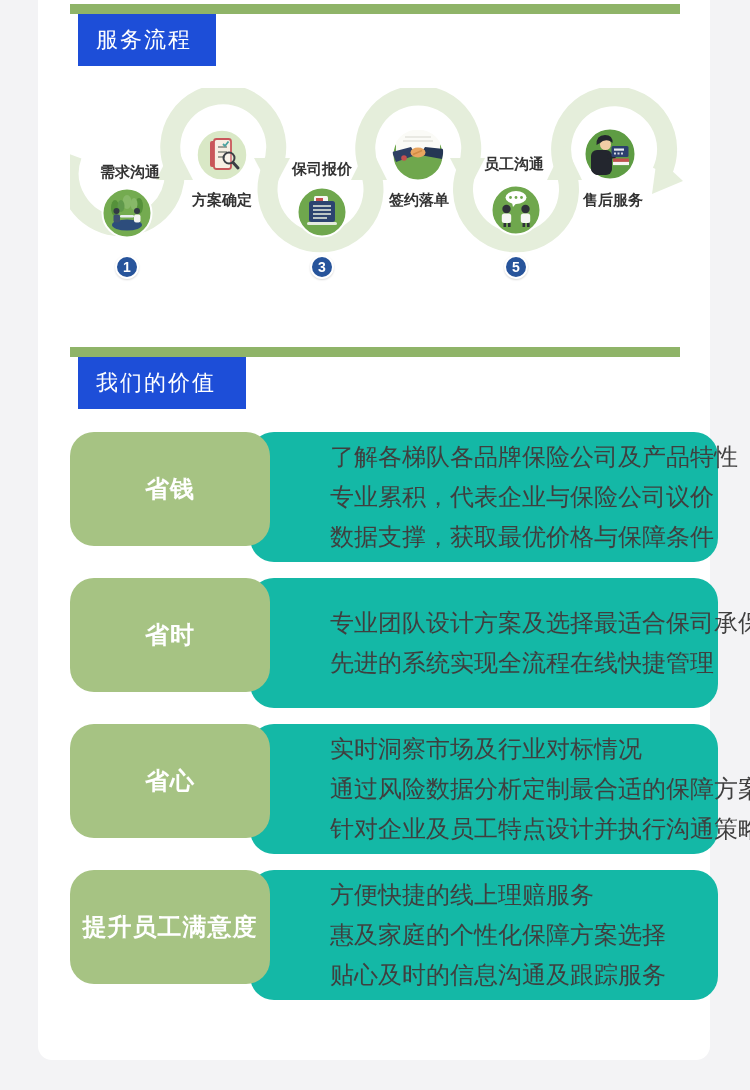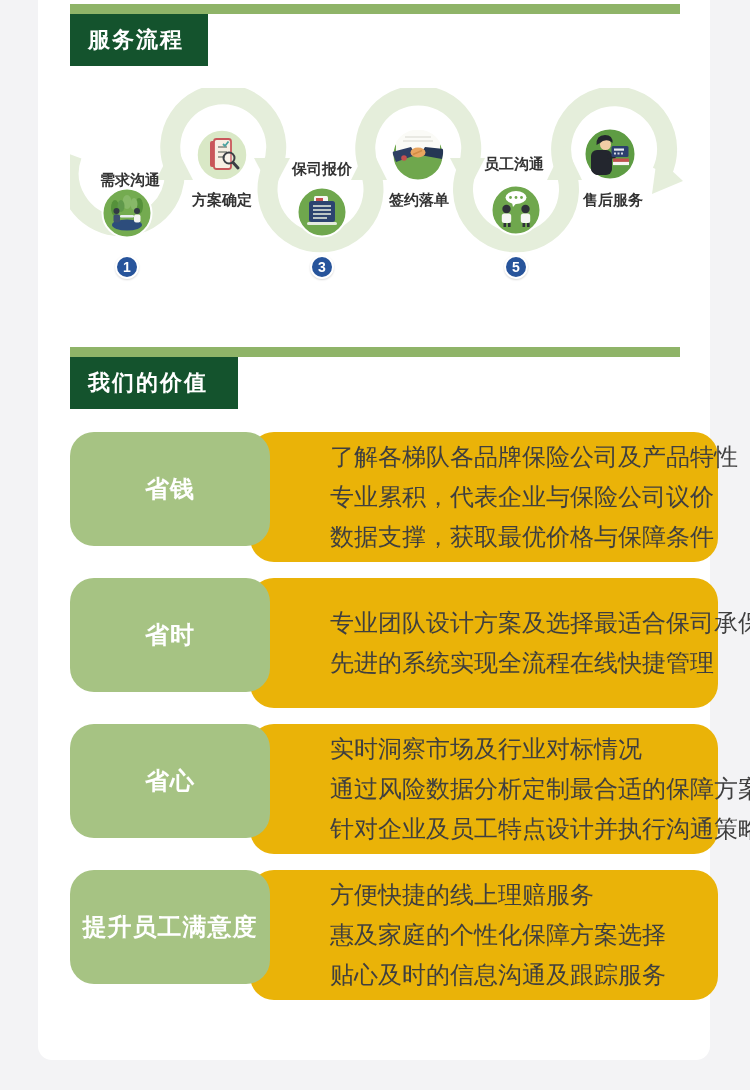--- a/index.html
+++ b/index.html
@@ -11,22 +11,22 @@
   }
   .page{
     position:absolute;left:38px;top:0;width:672px;height:1060px;
     background:#ffffff;border-radius:0 0 14px 14px;
   }
   
   .topbar{
     position:absolute;left:32px;width:610px;height:10px;background:#8fb468;
   }
   .titlebox{
-    position:absolute;left:32px;height:52px;background:#14532d;
-    color:#ffffff;font-size:22px;font-weight:bold;
+    position:absolute;left:40px;height:52px;background:#1d4ed8;
+    color:#ffffff;font-size:22px;font-weight:normal;
     line-height:52px;padding:0 18px;box-sizing:border-box;
     letter-spacing:2px;white-space:nowrap;
   }
   
   .wave{position:absolute;left:32px;top:88px;width:620px;height:210px;}
   .step-circle{position:absolute;}
   .step-label{
     position:absolute;width:120px;text-align:center;
     font-size:15px;font-weight:bold;color:#333333;white-space:nowrap;
   }
@@ -34,21 +34,21 @@
     position:absolute;width:24px;height:24px;border-radius:50%;
     background:#27549b;border:2px solid #ffffff;box-sizing:border-box;
     color:#ffffff;font-size:14px;font-weight:bold;
     text-align:center;line-height:20px;
     box-shadow:0 1px 2px rgba(0,0,0,0.15);
   }
   
   .vcard{position:absolute;left:32px;width:654px;height:130px;}
   .vcard .panel{
     position:absolute;left:180px;top:0;width:468px;height:130px;
-    background:#eab308;border-radius:24px;
+    background:#14b8a6;border-radius:24px;
     display:flex;flex-direction:column;justify-content:center;
     padding-left:80px;box-sizing:border-box;
   }
   .vcard .panel .line{
     font-size:24px;color:#3f3f3f;line-height:40px;white-space:nowrap;
   }
   .vcard .tag{
     position:absolute;left:0;top:0;width:200px;height:114px;
     background:#a6c383;border-radius:24px;
     display:flex;align-items:center;justify-content:center;
@@ -67,21 +67,21 @@
   <svg class="wave" viewBox="0 0 620 210">
     <path d="M 2,67 A 53 53 0 1 0 104.5,80 A 53 53 0 1 1 202,80 A 53 53 0 1 0 299,80 A 53 53 0 1 1 397.5,80 A 53 53 0 1 0 494.5,80 A 53 53 0 1 1 592,84" fill="none" stroke="#e5eedb" stroke-width="20"></path>
     <polygon points="104.5,56 86,92 123,92" fill="#e5eedb"></polygon>
     <polygon points="202,104 184,70 220,70" fill="#e5eedb"></polygon>
     <polygon points="299,56 281,92 317,92" fill="#e5eedb"></polygon>
     <polygon points="397.5,104 380,70 415,70" fill="#e5eedb"></polygon>
     <polygon points="494.5,56 477,92 512,92" fill="#e5eedb"></polygon>
     <polygon points="613,93 587,69 582,106" fill="#e5eedb"></polygon>
   </svg>
 
-  <div class="step-label" style="left:32px;top:163px;margin-top:8px;">需求沟通</div>
+  <div class="step-label" style="left:32px;top:163px;">需求沟通</div>
   <div class="step-circle" style="left:63px;top:187px;">
     <svg width="52" height="52" viewBox="0 0 52 52">
       <circle cx="26" cy="26" r="24.5" fill="#74ab50" stroke="#ffffff" stroke-width="2"></circle>
       <ellipse cx="14" cy="21" rx="4" ry="8" fill="#55913a"></ellipse>
       <ellipse cx="26" cy="15" rx="4.5" ry="7" fill="#87b868"></ellipse>
       <ellipse cx="38" cy="19" rx="4" ry="8" fill="#55913a"></ellipse>
       <ellipse cx="20" cy="19" rx="3.5" ry="6" fill="#60994b"></ellipse>
       <ellipse cx="33" cy="17" rx="3.5" ry="6" fill="#87b868"></ellipse>
       <ellipse cx="26" cy="38" rx="15" ry="5.5" fill="#2d4d7c"></ellipse>
       <rect x="19" y="28" width="14" height="2.6" rx="1.3" fill="#e9eef2"></rect>

